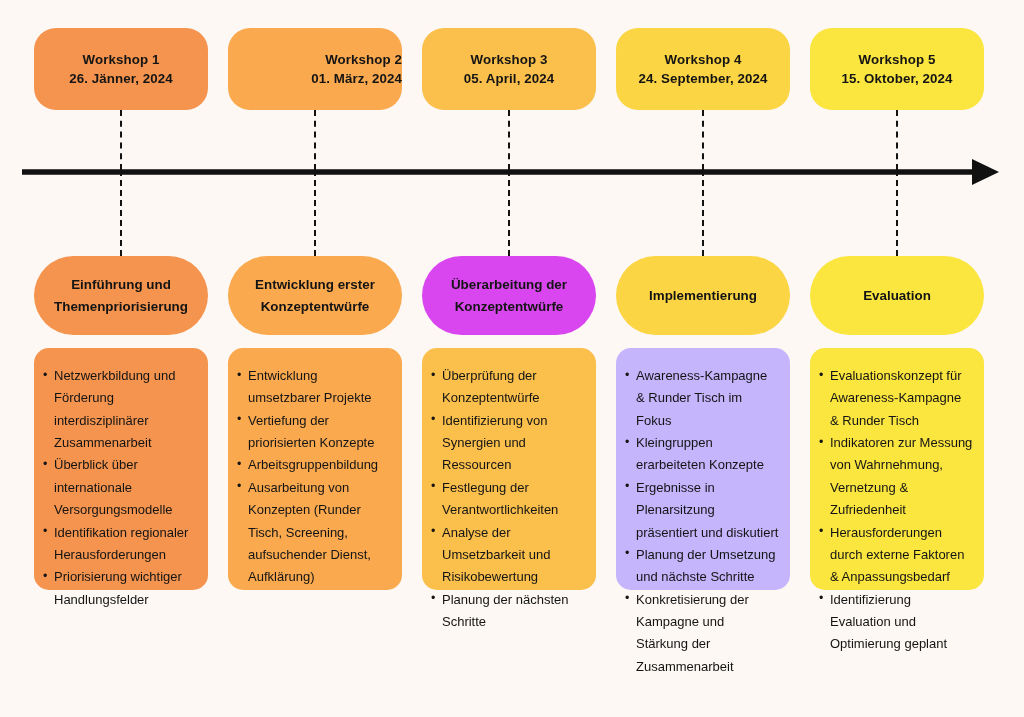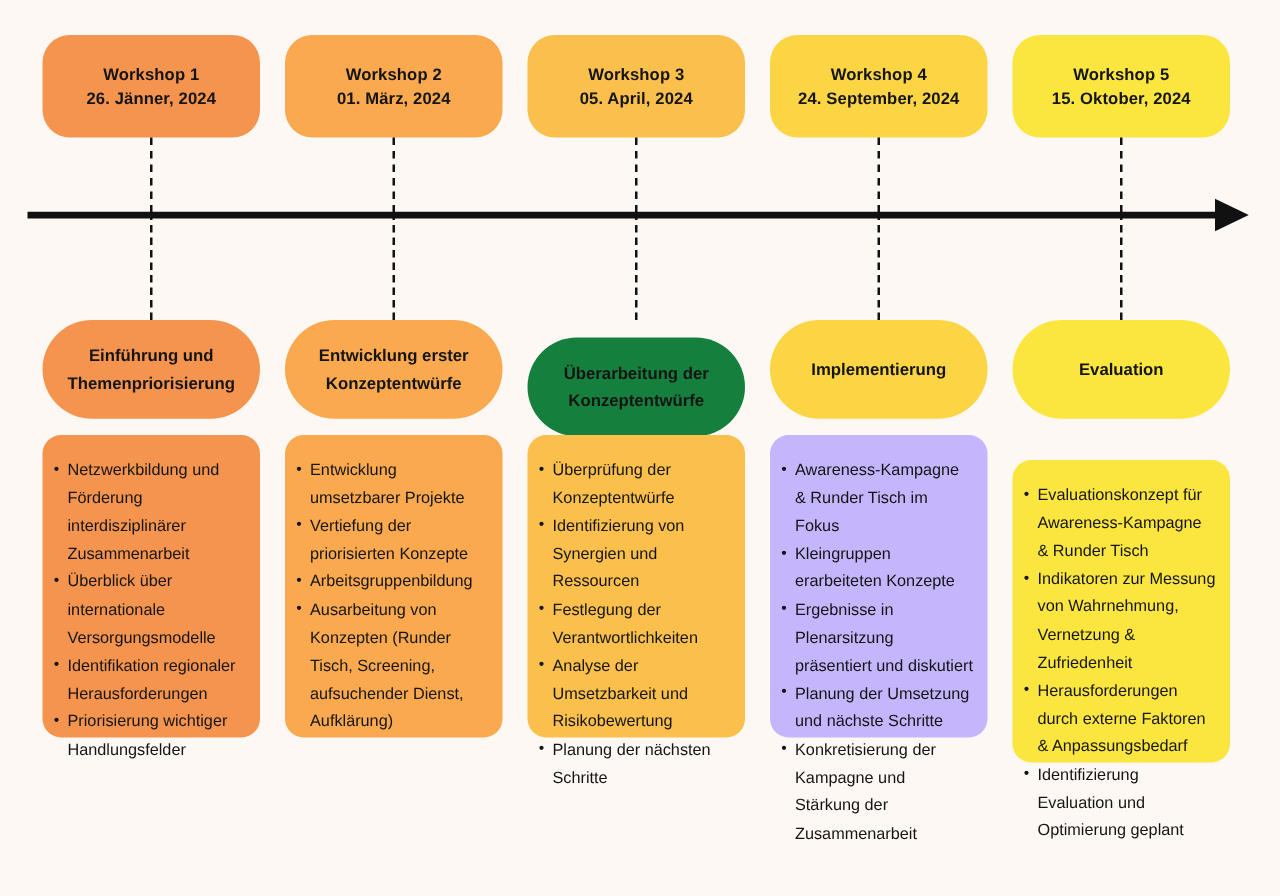--- a/index.html
+++ b/index.html
@@ -94,21 +94,21 @@
       <div class="bullets" style="background: rgb(245, 148, 78); height: 242px;">
         <ul>
           <li>Netzwerkbildung und Förderung interdisziplinärer Zusammenarbeit</li>
           <li>Überblick über internationale Versorgungsmodelle</li>
           <li>Identifikation regionaler Herausforderungen</li>
           <li>Priorisierung wichtiger Handlungsfelder</li>
         </ul>
       </div>
     </div>
     <div class="col" style="left: 228px; width: 174px;">
-      <div class="hdr" style="background: rgb(250, 169, 79);">
+      <div class="hdr" style="background: rgb(250, 169, 79); align-items: flex-end;">
         <div class="hdr-line">Workshop 2</div>
         <div class="hdr-line">01. März, 2024</div>
       </div>
       <div class="dash dash-top"></div>
       <div class="dash dash-bot"></div>
       <div class="title" style="background: rgb(250, 169, 79);">
         <div class="title-txt">Entwicklung erster<br>Konzeptentwürfe</div>
       </div>
       <div class="bullets" style="background: rgb(250, 169, 79); height: 242px;">
         <ul>
@@ -119,21 +119,21 @@
         </ul>
       </div>
     </div>
     <div class="col" style="left: 422px; width: 174px;">
       <div class="hdr" style="background: rgb(251, 191, 76); text-align: center;">
         <div class="hdr-line">Workshop 3</div>
         <div class="hdr-line">05. April, 2024</div>
       </div>
       <div class="dash dash-top"></div>
       <div class="dash dash-bot"></div>
-      <div class="title" style="background: #15803d; margin-top: 14px;">
+      <div class="title" style="background: #d946ef;">
         <div class="title-txt">Überarbeitung der<br>Konzeptentwürfe</div>
       </div>
       <div class="bullets" style="background: rgb(251, 191, 76); height: 242px;">
         <ul>
           <li>Überprüfung der Konzeptentwürfe</li>
           <li>Identifizierung von Synergien und Ressourcen</li>
           <li>Festlegung der Verantwortlichkeiten</li>
           <li>Analyse der Umsetzbarkeit und Risikobewertung</li>
           <li>Planung der nächsten Schritte</li>
         </ul>
@@ -162,21 +162,21 @@
     <div class="col" style="left: 810px; width: 174px;">
       <div class="hdr" style="background: rgb(251, 230, 63);">
         <div class="hdr-line">Workshop 5</div>
         <div class="hdr-line">15. Oktober, 2024</div>
       </div>
       <div class="dash dash-top"></div>
       <div class="dash dash-bot"></div>
       <div class="title" style="background: rgb(251, 230, 63);">
         <div class="title-txt">Evaluation</div>
       </div>
-      <div class="bullets" style="background: rgb(251, 230, 63); height: 242px; margin-top: 20px;">
+      <div class="bullets" style="background: rgb(251, 230, 63); height: 242px;">
         <ul>
           <li>Evaluationskonzept für Awareness-Kampagne &amp; Runder Tisch</li>
           <li>Indikatoren zur Messung von Wahrnehmung, Vernetzung &amp; Zufriedenheit</li>
           <li>Herausforderungen durch externe Faktoren &amp; Anpassungsbedarf</li>
           <li>Identifizierung Evaluation und Optimierung geplant</li>
         </ul>
       </div>
     </div>
   </div>
 

